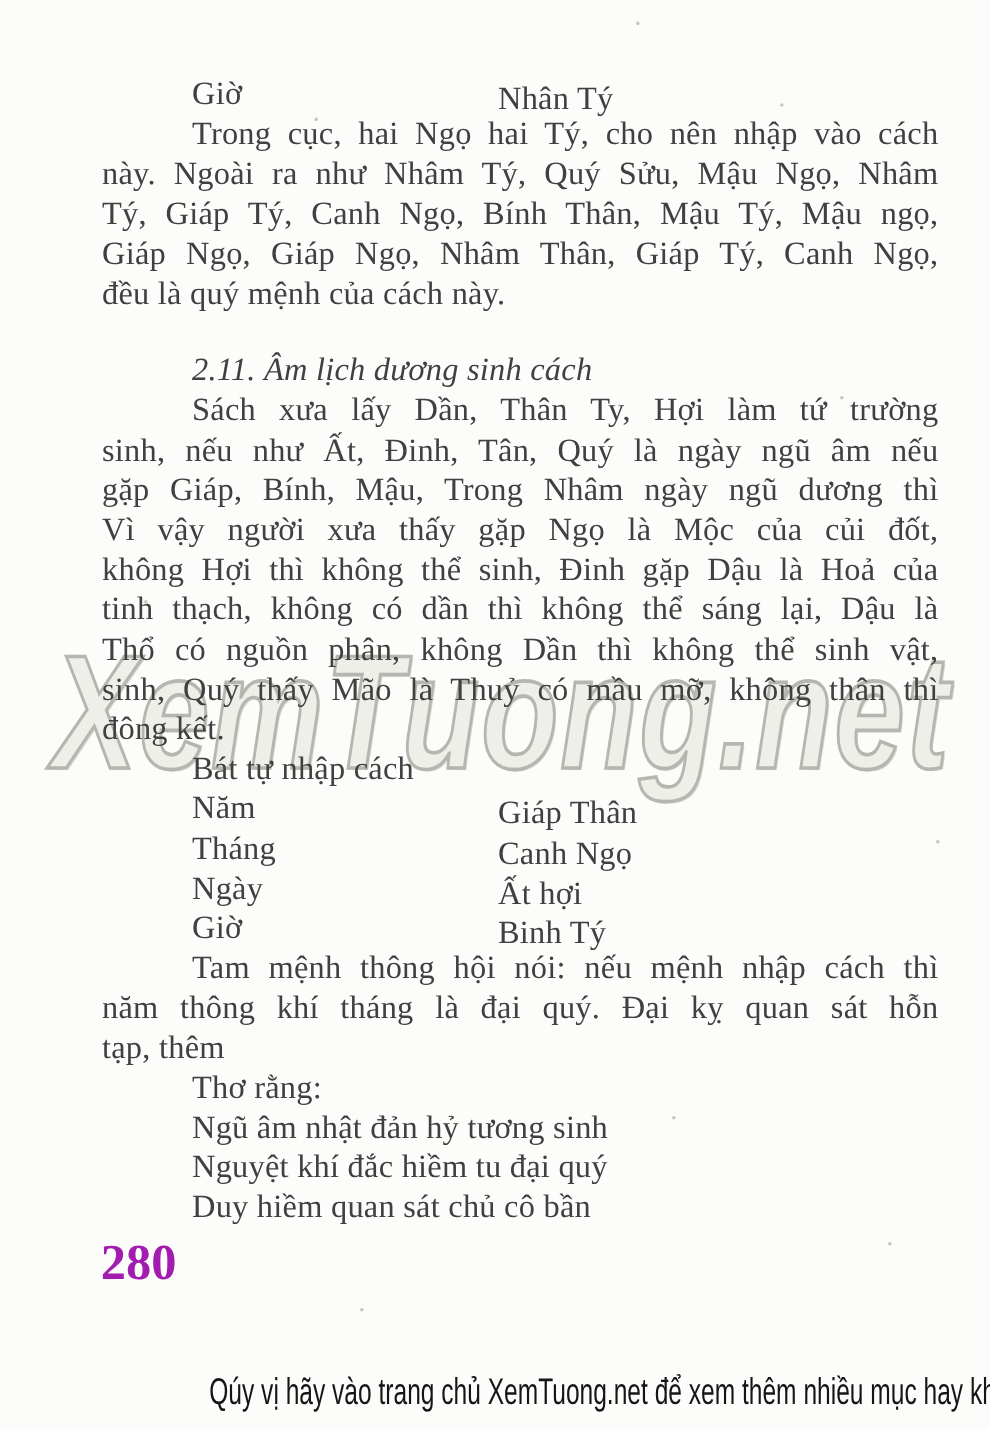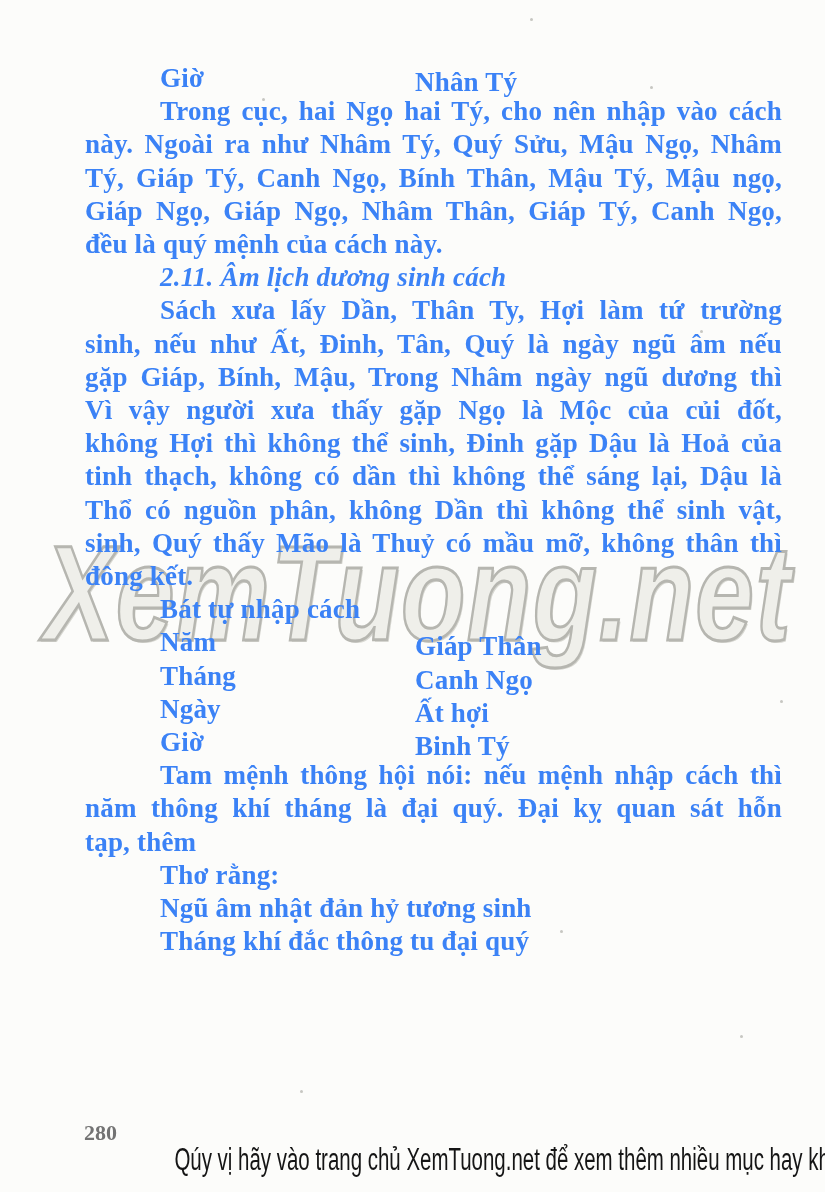--- a/index.html
+++ b/index.html
@@ -29,40 +29,40 @@
     transform: scaleX(0.78);
     transform-origin: left top;
   }
 
   
   .content {
     position: absolute;
     left: 85px; top: 62px;
     width: 697px;
     z-index: 2;
-    font-weight: bold;
+    font-weight: normal;
     font-size: 27px;
     line-height: 33.2px;
-    color: #3b82f6;
+    color: #404040;
     letter-spacing: 0.2px;
   }
   .line { min-height: 33.2px; }
   .line.justify { text-align: justify; text-align-last: justify; }
   .line.indent { text-indent: 75px; }
-  .line.italic { font-style: italic; }
+  .line.italic { font-style: italic; margin-top: 31px; }
   .line.pair { position: relative; text-indent: 75px; }
   .line.pair .value { position: absolute; left: 330px; top: 4px; text-indent: 0; }
 
   .pageno {
     position: absolute;
-    left: 84px; top: 1120px;
+    left: 84px; top: 1029px;
     z-index: 2;
     font-weight: bold;
-    font-size: 22px;
-    color: #737373;
+    font-size: 42px;
+    color: #a21caf;
   }
 
   .footer {
     position: absolute;
     left: 0; top: 1142px;
     width: 825px;
     text-align: center;
     z-index: 2;
   }
   .footer-inner {
@@ -122,21 +122,22 @@
       <div class="line indent">Bát tự nhập cách</div>
       <div class="line pair"><span class="label">Năm</span><span class="value">Giáp Thân</span></div>
       <div class="line pair"><span class="label">Tháng</span><span class="value">Canh Ngọ</span></div>
       <div class="line pair"><span class="label">Ngày</span><span class="value">Ất hợi</span></div>
       <div class="line pair"><span class="label">Giờ</span><span class="value">Binh Tý</span></div>
       <div class="line justify indent">Tam mệnh thông hội nói: nếu mệnh nhập cách thì</div>
       <div class="line justify">năm thông khí tháng là đại quý. Đại kỵ quan sát hỗn</div>
       <div class="line">tạp, thêm</div>
       <div class="line indent">Thơ rằng:</div>
       <div class="line indent">Ngũ âm nhật đản hỷ tương sinh</div>
-      <div class="line indent">Tháng khí đắc thông tu đại quý</div>
+      <div class="line indent">Nguyệt khí đắc hiềm tu đại quý</div>
+      <div class="line indent">Duy hiềm quan sát chủ cô bần</div>
     </div>
 
   <div class="pageno">280</div>
 
   <div class="footer">
     <span class="footer-inner">Qúy vị hãy vào trang chủ XemTuong.net để xem thêm nhiều mục hay khác</span>
   </div>
 
 </div>
 

